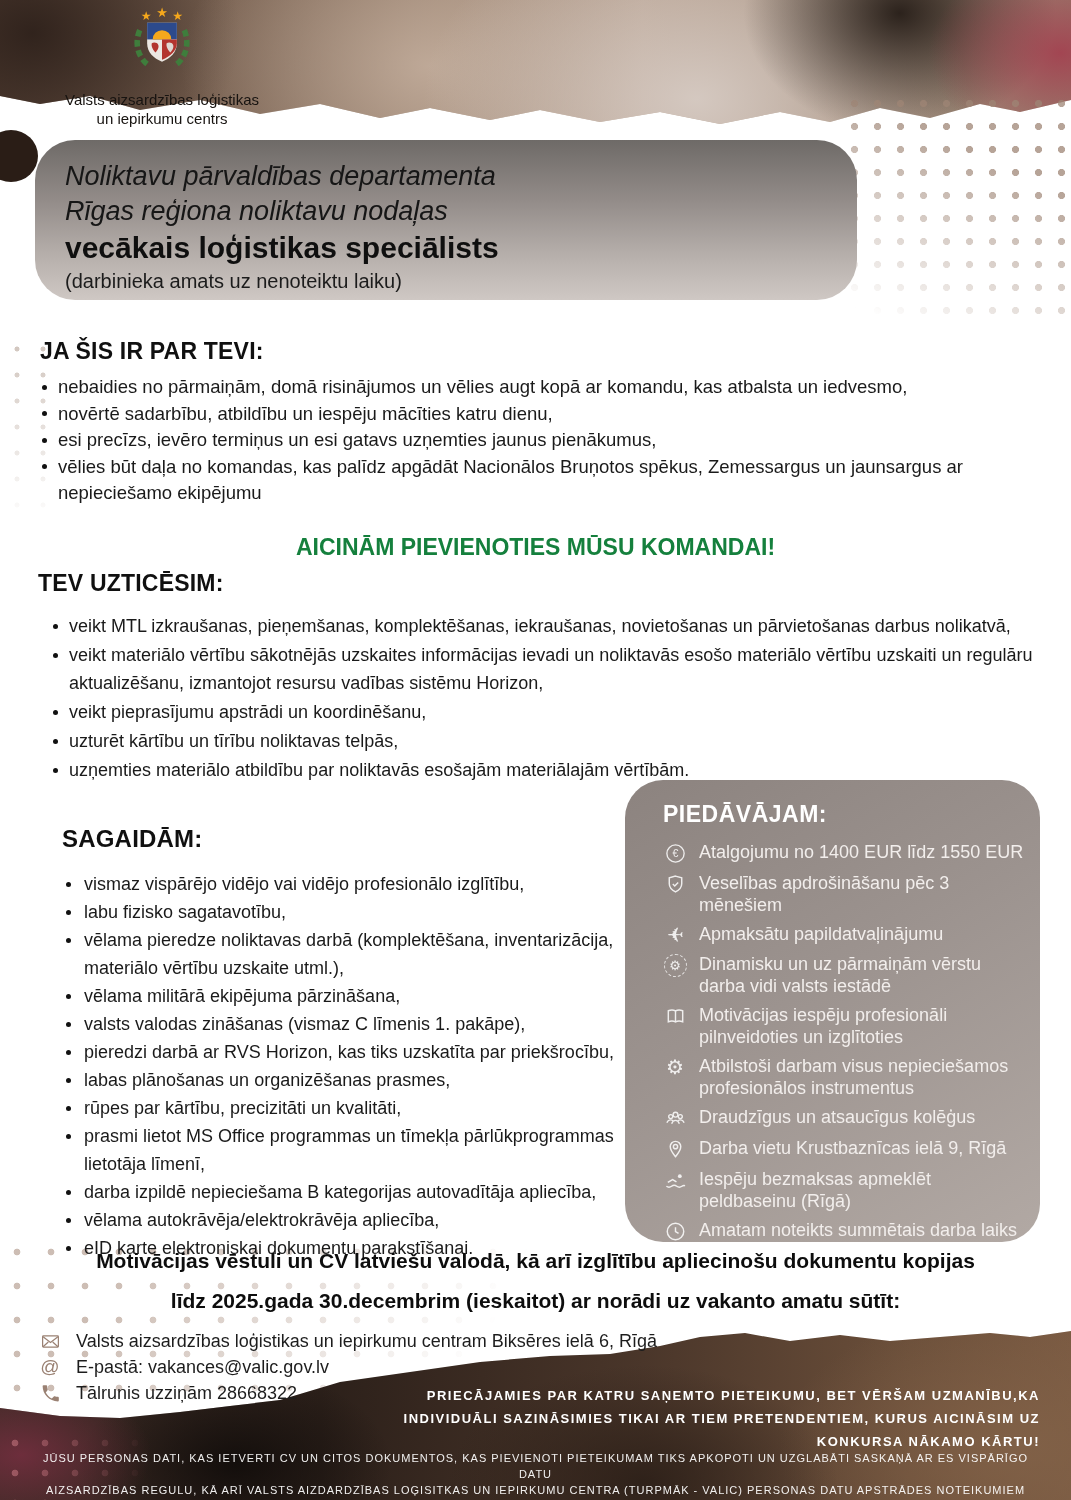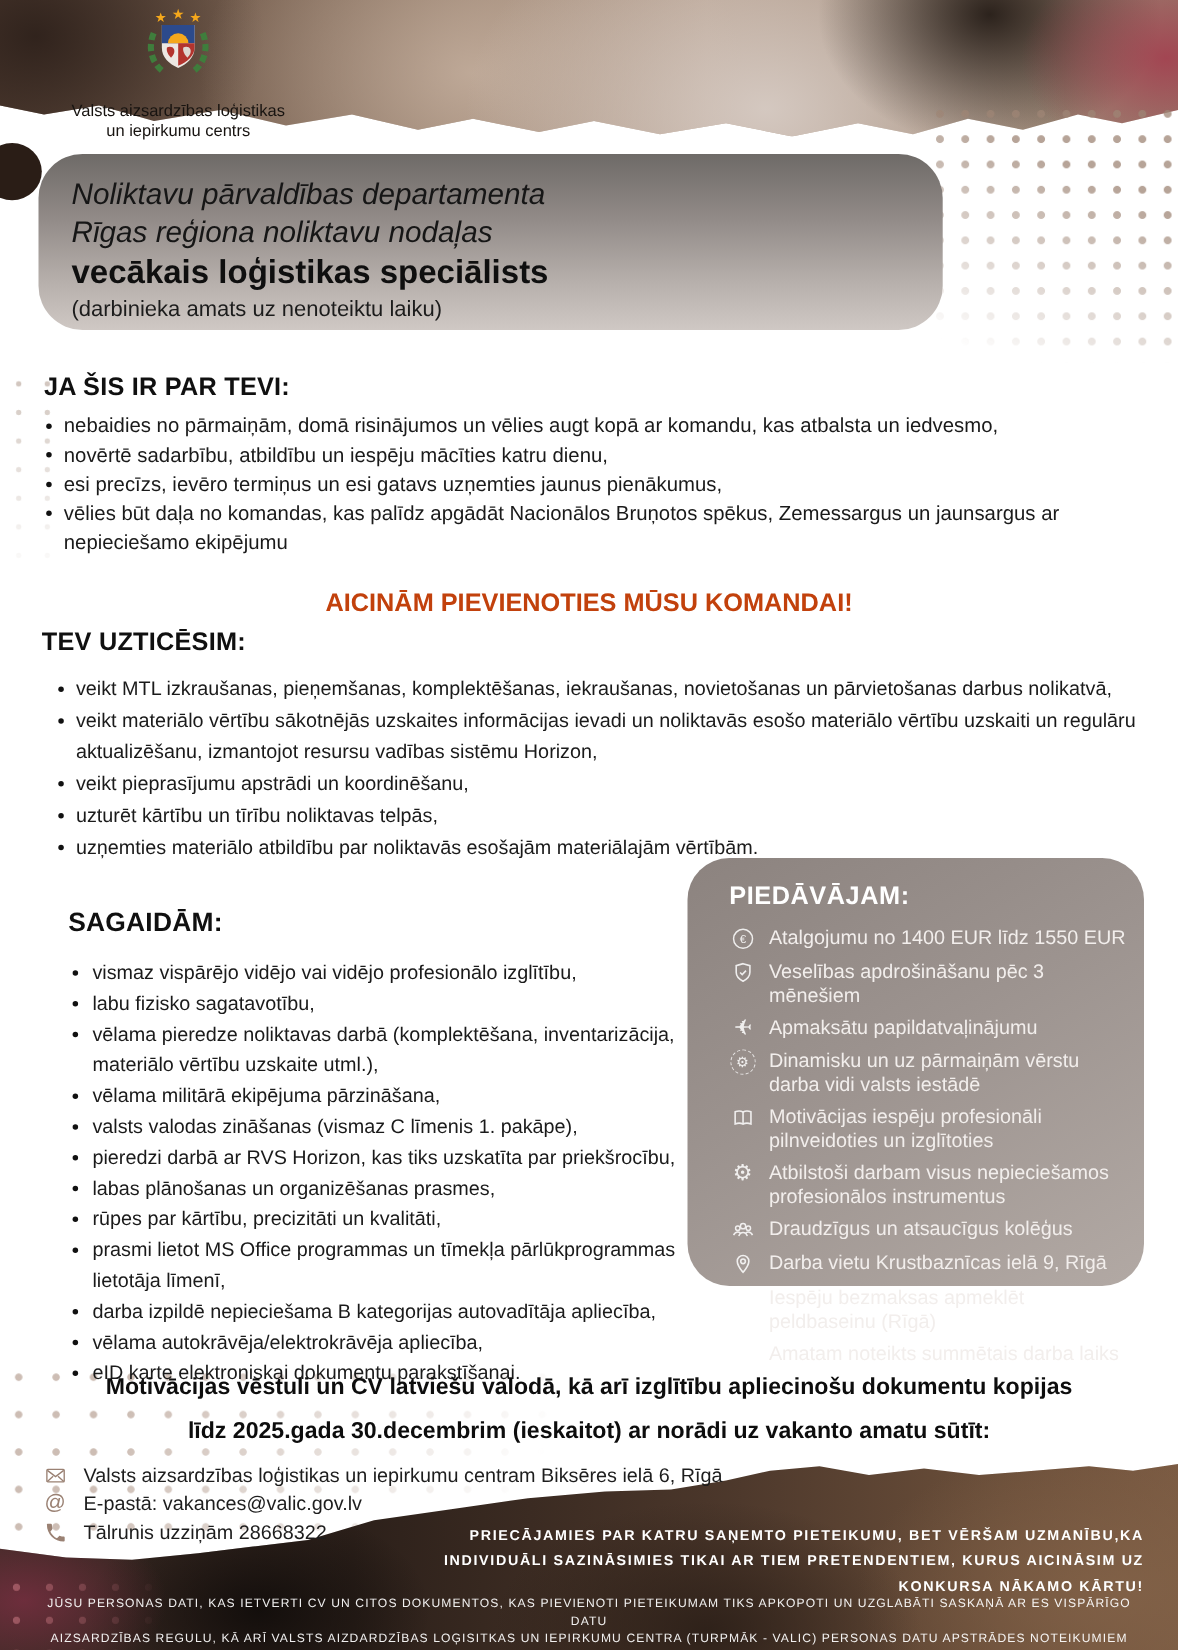--- a/index.html
+++ b/index.html
@@ -63,35 +63,35 @@
   ul.blist{list-style:none;margin:0;padding:0;}
   ul.blist li{position:relative;}
   ul.blist li::before{content:"";position:absolute;border-radius:50%;background:#111;}
 
   .sec-about{position:absolute;left:40px;top:338px;width:935px;z-index:2;}
   .sec-about ul{margin-top:9px;font-size:18.5px;line-height:26.5px;}
   .sec-about li{padding-left:18px;}
   .sec-about li::before{left:2px;top:10.5px;width:5px;height:5px;}
 
   .join-heading{position:absolute;left:0;top:534px;width:1071px;text-align:center;
-    font-size:23px;font-weight:700;color:#c2410c;z-index:2;}
+    font-size:23px;font-weight:700;color:#15803d;z-index:2;}
 
   .sec-duties{position:absolute;left:38px;top:570px;width:1002px;z-index:2;}
   .sec-duties ul{margin-top:15px;font-size:18px;line-height:28px;}
   .sec-duties li{padding-left:31px;margin-bottom:1px;}
   .sec-duties li::before{left:15px;top:11.5px;width:5px;height:5px;}
 
   .sec-expect{position:absolute;left:62px;top:825px;width:578px;z-index:2;}
   .sec-expect .sec-heading{font-size:24px;}
   .sec-expect ul{margin-top:17px;font-size:18px;line-height:28px;}
   .sec-expect li{padding-left:22px;}
   .sec-expect li::before{left:4px;top:11.5px;width:5px;height:5px;}
 
   
-  .offer-box{position:absolute;left:625px;top:780px;width:415px;height:389px;border-radius:38px;
+  .offer-box{position:absolute;left:625px;top:780px;width:415px;height:462px;border-radius:38px;
     background:linear-gradient(150deg,#8c837f 0%,#9c938f 45%,#b2a9a4 100%);
     box-sizing:border-box;padding:21px 14px 12px 38px;color:#f2eeec;z-index:2;}
   .offer-heading{font-size:23px;font-weight:700;letter-spacing:.5px;color:#ffffff;}
   .offer-list{margin-top:13px;display:flex;flex-direction:column;gap:7px;}
   .offer-item{display:flex;align-items:flex-start;gap:12px;}
   .oicon{flex:0 0 24px;display:flex;justify-content:center;margin-top:1px;opacity:.85;}
   .oicon svg{width:23px;height:23px;}
   .otext{font-size:18px;line-height:22px;color:#f2eeec;}
   .glyph-icon{font-size:20px;line-height:22px;color:#ffffff;}
   .plane-flip{display:inline-block;transform:scaleX(-1);}

